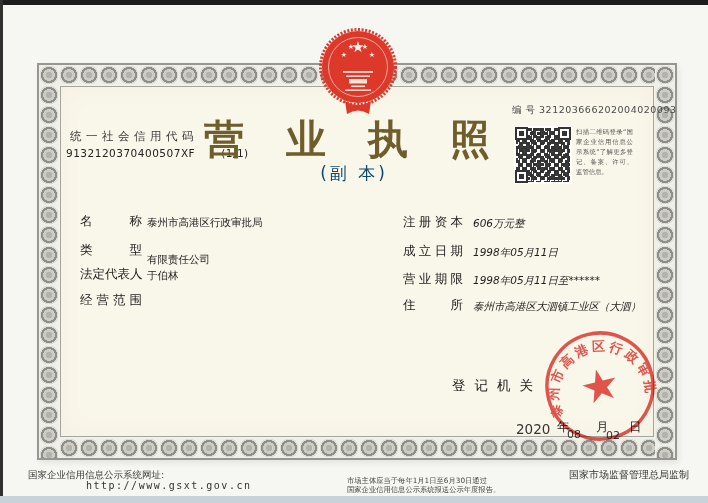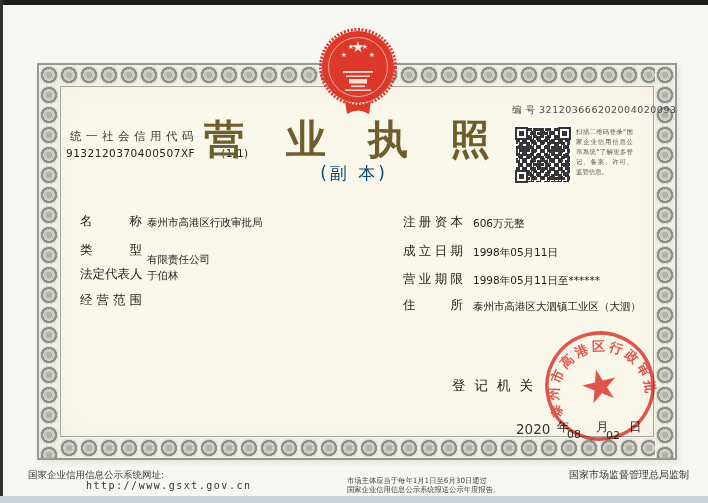--- a/index.html
+++ b/index.html
@@ -50,21 +50,21 @@
   .fd { position:absolute; width:13px; height:13px; border:2px solid #333; background:#fff; z-index:1; }
   .fd b { display:block; width:5px; height:5px; background:#333; margin:2px; }
   .fd-tl { left:1px; top:1px; } .fd-tr { right:1px; top:1px; } .fd-bl { left:1px; bottom:1px; }
   .qr-caption { left:576px; top:127px; width:57px; font-size:6.4px; line-height:10px;
                 color:#555; white-space:normal; text-align:justify; }
 
   
   .lab { font-size:12.5px; color:#1d1d1d; text-align:justify; text-align-last:justify; }
   .val { font-size:10.5px; color:#1e1e1e; }
   .lab-l { left:80px; width:62px; } .val-l { left:147px; }
-  .lab-r { left:403px; width:60px; } .val-r { left:473px; }
+  .lab-r { left:403px; width:60px; } .val-r { left:473px;font-style:italic; }
   .r1l { top:213px; } .r2l { top:242px; } .r3l { top:266px; } .r4l { top:292px; }
   .v1l { top:216px; } .v2l { top:253px; } .v3l { top:269px; } .v4l { top:294px; }
   .r1r { top:214px; } .r2r { top:243px; } .r3r { top:271px; } .r4r { top:297px; }
   .v1r { top:217px; } .v2r { top:246px; } .v3r { top:274px; } .v4r { top:300px; }
   .scope-val { width:258px; white-space:normal; line-height:11.2px; }
 
   
   .reg-label { left:452px; top:377px; font-size:13.5px; letter-spacing:9px; color:#1c1c1c; }
   .seal { position:absolute; left:542px; top:328px; width:116px; height:116px; z-index:5;
           mix-blend-mode:multiply; opacity:.88; }

